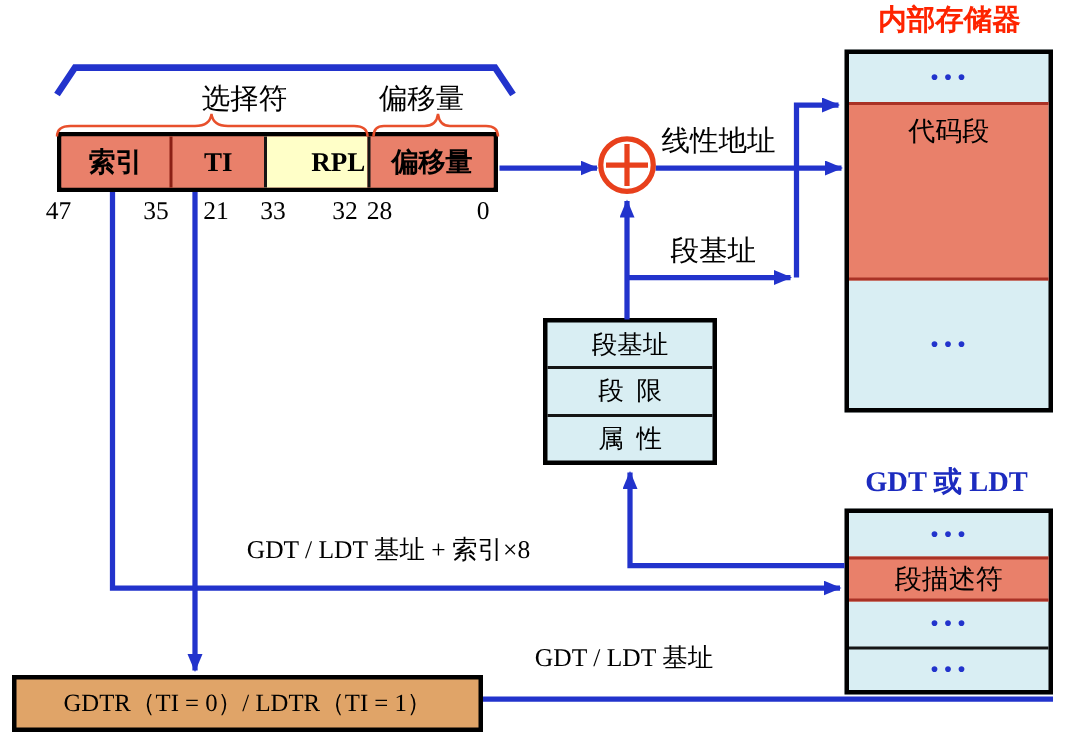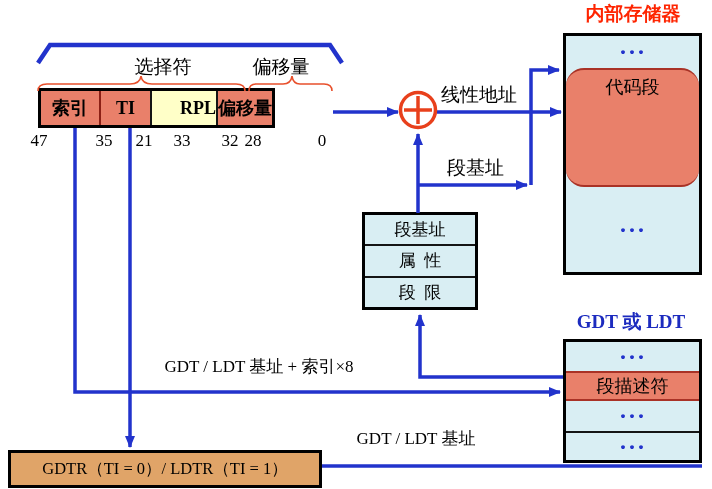--- a/index.html
+++ b/index.html
@@ -21,39 +21,39 @@
     font-family:"Liberation Serif","DejaVu Serif","DejaVu Sans",serif;color:#000;
   }
   .lbl{position:absolute;transform:translateX(-50%);white-space:nowrap;font-size:19px;line-height:1.15;}
   .lbl.big{font-size:20px;}
   .lbl.left{transform:none;}
   .lbl.red{color:var(--title-red);font-weight:bold;}
   .lbl.blue{color:var(--title-blue);font-weight:bold;}
   .lbl.formula{font-size:17px;}
 
   
-  #reg{position:absolute;left:38px;top:88px;width:237px;height:40px;border:3px solid #000;
+  #reg{position:absolute;left:38px;top:88px;width:294px;height:40px;border:3px solid #000;
        display:flex;background:var(--salmon);justify-content:flex-end;}
   #reg .cell{display:flex;align-items:center;justify-content:center;
        font-weight:bold;font-size:18px;white-space:nowrap;}
   .bg-salmon{background:var(--salmon);}
   .bg-yellow{background:var(--light-yellow);padding-left:28px;}
   .sep-red{border-left:2px solid #8B2015;}
   .sep-black{border-left:2px solid #151515;}
   .bit{position:absolute;top:131px;transform:translateX(-50%);font-size:17px;white-space:nowrap;}
 
   
   .bigbox{position:absolute;border:3px solid #000;background:var(--light-cyan);
           display:flex;flex-direction:column;}
   .dots{display:flex;align-items:center;justify-content:center;color:var(--line-blue);
         font-weight:bold;font-size:24px;letter-spacing:1px;line-height:1;}
   .codeseg{background:var(--salmon);border-top:2px solid var(--dark-red-border);
            border-bottom:2px solid var(--dark-red-border);
            display:flex;justify-content:center;align-items:flex-start;
-           padding-top:5px;font-size:18px;border-radius:18px;}
+           padding-top:5px;font-size:18px;}
   .descrow{background:var(--salmon);border-top:2px solid var(--dark-red-border);
            border-bottom:2px solid var(--dark-red-border);
            display:flex;justify-content:center;align-items:center;font-size:18px;}
   .grow{flex:1;}
   .sep-top{border-top:2px solid #151515;}
 
   
   #desccache{position:absolute;left:362px;top:212px;width:116px;height:98px;
              border:3px solid #000;background:var(--light-cyan);display:flex;flex-direction:column;}
   #desccache .row{flex:1;display:flex;align-items:center;justify-content:center;
@@ -97,22 +97,22 @@
   <span class="bit" style="left:253px">28</span>
   <span class="bit" style="left:322px">0</span>
 
   <div class="lbl left" style="left:441px;top:84px">线性地址</div>
   <div class="lbl left" style="left:447px;top:157px">段基址</div>
   <div class="lbl formula" style="left:259px;top:357px">GDT / LDT 基址 + 索引×8</div>
   <div class="lbl formula" style="left:416px;top:429px">GDT / LDT 基址</div>
 
   <div id="desccache">
     <div class="row">段基址</div>
+    <div class="row">段  限</div>
     <div class="row">属  性</div>
-    <div class="row">段  限</div>
   </div>
 
   <div class="lbl red" style="left:633px;top:3px">内部存储器</div>
   <div class="bigbox" style="left:563px;top:33px;width:139px;height:242px">
     <div class="dots" style="height:32px">···</div>
     <div class="codeseg" style="height:119px">代码段</div>
     <div class="dots grow">···</div>
   </div>
 
   <div class="lbl blue" style="left:631px;top:311px">GDT 或 LDT</div>

